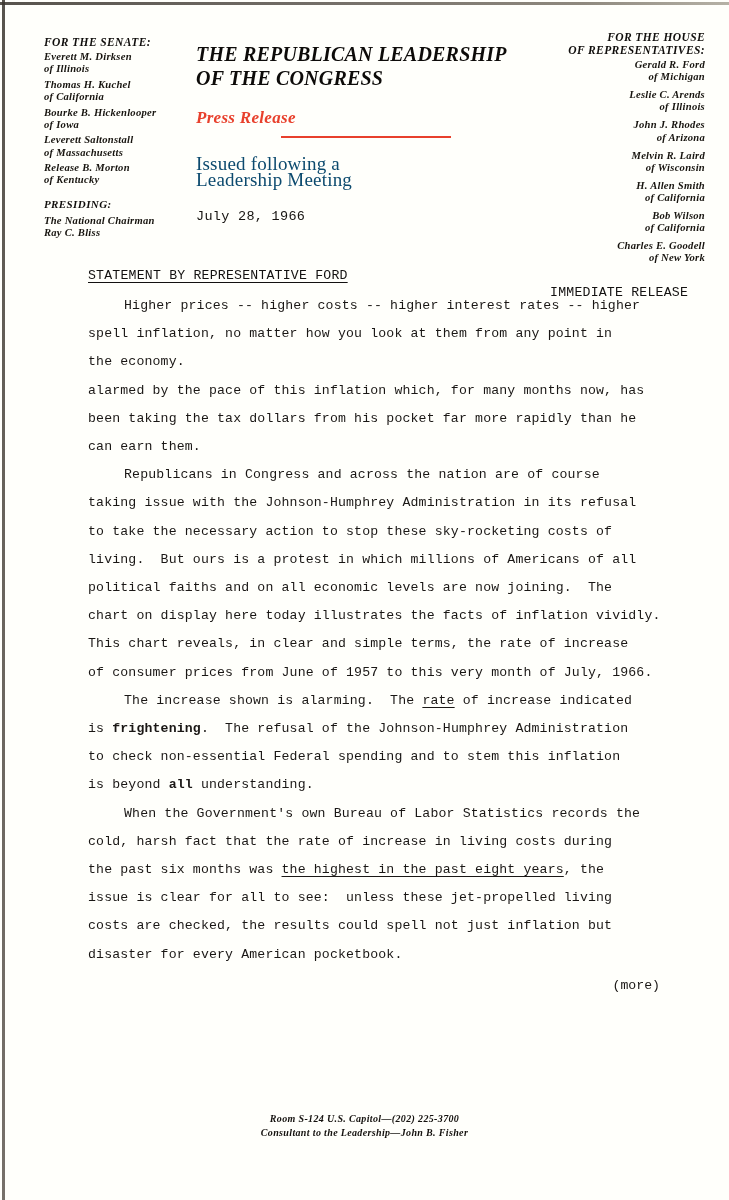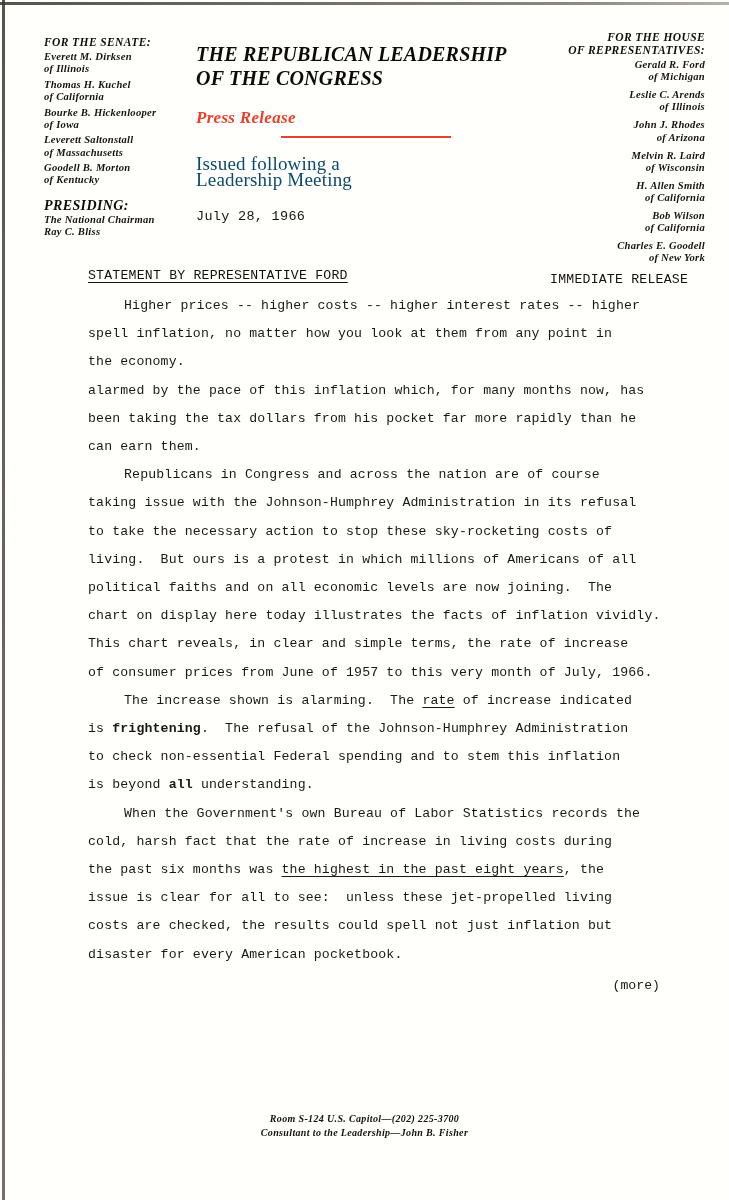--- a/index.html
+++ b/index.html
@@ -75,24 +75,25 @@
     letter-spacing: .25px;
     margin-bottom: 3.2px;
   }
   .member .nm { display: block; }
   .member .st { display: block; }
   .col-house .member { margin-bottom: 5.6px; }
   .presiding-head {
     font-family: "Liberation Serif", serif;
     font-weight: bold;
     font-style: italic;
-    font-size: 14px;
+    font-size: 11px;
     letter-spacing: .4px;
     color: #100e0c;
     margin-top: 11px;
+    margin-bottom: 5px;
   }
 
   .masthead {
     position: absolute;
     left: 196px;
     top: 42px;
     width: 340px;
     text-align: left;
   }
   .masthead .title {
@@ -153,21 +154,21 @@
     letter-spacing: .2px;
   }
   .subject-row .stmt {
     position: absolute;
     left: 0; top: 0;
     text-decoration: underline;
     text-underline-offset: 3px;
   }
   .subject-row .imm {
     position: absolute;
-    right: 0; top: 4px;
+    right: 0; top: 17px;
   }
   .para {
     font-family: "Liberation Mono", monospace;
     font-size: 13.2px;
     line-height: 28.2px;
     color: #1a1715;
     letter-spacing: .15px;
     white-space: pre;
     margin: 0;
   }
@@ -224,21 +225,21 @@
       </div>
       <div class="member">
         <span class="nm">Bourke B. Hickenlooper</span>
         <span class="st">of Iowa</span>
       </div>
       <div class="member">
         <span class="nm">Leverett Saltonstall</span>
         <span class="st">of Massachusetts</span>
       </div>
       <div class="member">
-        <span class="nm">Goodell B. Morton</span>
+        <span class="nm">Release B. Morton</span>
         <span class="st">of Kentucky</span>
       </div>
       <div class="presiding-head">PRESIDING:</div>
       <div class="member">
         <span class="nm">The National Chairman</span>
         <span class="st">Ray C. Bliss</span>
       </div>
     </div>
 
     <div class="masthead">

